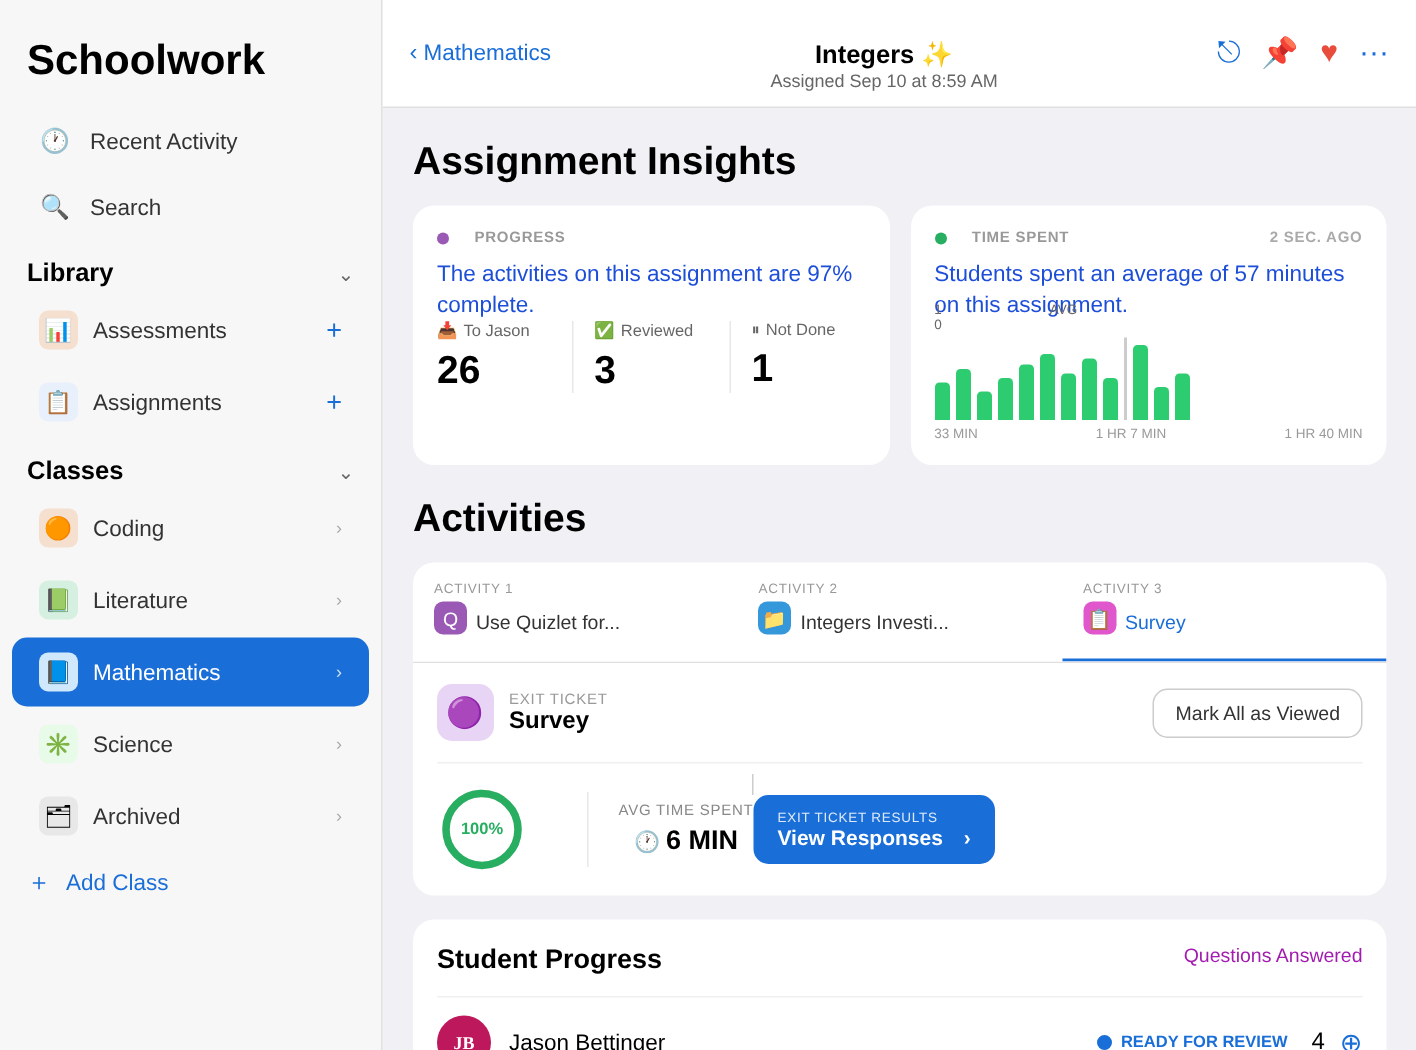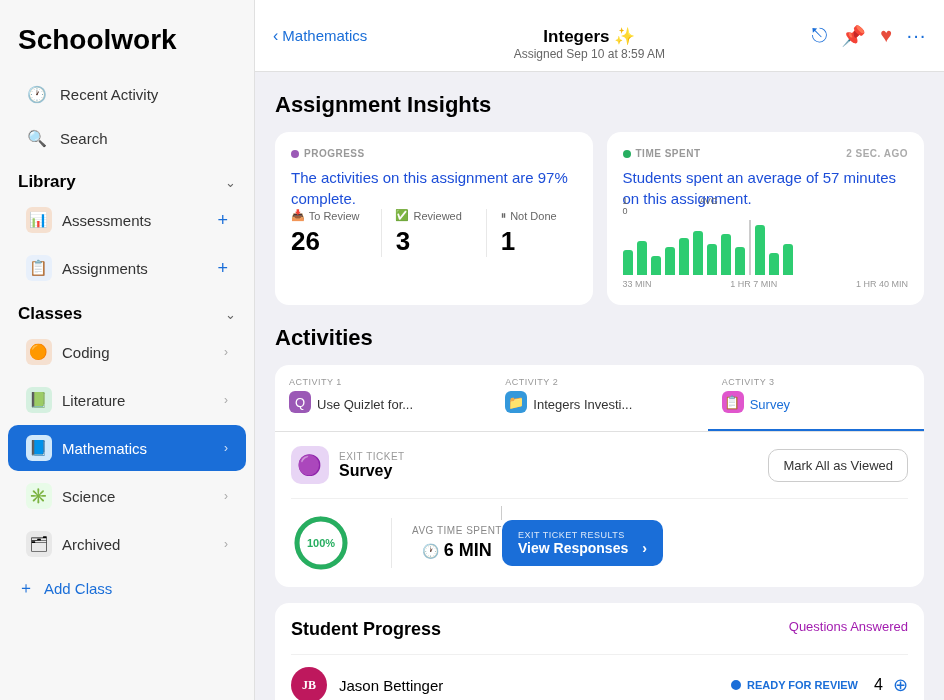--- a/index.html
+++ b/index.html
@@ -37,26 +37,26 @@
     .header-back .arrow { margin-right: 4px; font-size: 16px; }
     .header-center { text-align: center; flex: 1; }
     .header-title { font-size: 17px; font-weight: 600; color: #000; margin-top: 16px; }
     .header-subtitle { font-size: 12px; color: #666; }
     .header-actions { display: flex; align-items: center; gap: 14px; margin-left: auto; }
     .header-action-btn { font-size: 20px; color: #1a6ed8; cursor: pointer; }
 
     
     .content { flex: 1; overflow-y: auto; padding: 20px; background: #f0f0f5; }
 
-    .section-title { font-size: 22px; font-weight: 700; color: #000; margin-bottom: 14px; }
+    .section-title { font-size: 26px; font-weight: 700; color: #000; margin-bottom: 14px; }
 
     
     .insights-row { display: flex; gap: 14px; margin-bottom: 20px; }
     .insight-card { background: #fff; border-radius: 14px; padding: 16px; flex: 1; }
-    .insight-label { font-size: 10px; font-weight: 600; color: #999; text-transform: uppercase; letter-spacing: 0.5px; display: flex; align-items: center; gap: 5px; margin-bottom: 8px; }
+    .insight-label { font-size: 10px; font-weight: 600; color: #999; text-transform: uppercase; letter-spacing: 0.5px; display: flex; align-items: center; gap: 17px; margin-bottom: 8px; }
     .insight-label .dot { width: 8px; height: 8px; border-radius: 50%; }
     .dot-purple { background: #9b59b6; }
     .dot-green { background: #27ae60; }
     .insight-card .timestamp { font-size: 10px; color: #aaa; float: right; }
     .insight-text { font-size: 15px; font-weight: 500; color: #1d4ed8; margin-bottom: 0; line-height: 1.4; }
 
     .stats-row { display: flex; gap: 0; }
     .stat-item { flex: 1; border-right: 1px solid #e8e8e8; padding-right: 14px; margin-right: 14px; }
     .stat-item:last-child { border-right: none; margin-right: 0; padding-right: 0; }
     .stat-label { font-size: 11px; color: #666; display: flex; align-items: center; gap: 4px; margin-bottom: 4px; }
@@ -211,21 +211,21 @@
       <div class="insight-card">
         <div class="insight-label">
           <span class="dot dot-purple"></span>
           <span>PROGRESS</span>
         </div>
         <div class="insight-text">The activities on this assignment are 97% complete.</div>
         <div class="stats-row">
           <div class="stat-item">
             <div class="stat-label">
               <span>📥</span>
-              <span>To Review</span>
+              <span>To Jason</span>
             </div>
             <div class="stat-value">26</div>
           </div>
           <div class="stat-item">
             <div class="stat-label">
               <span>✅</span>
               <span>Reviewed</span>
             </div>
             <div class="stat-value">3</div>
           </div>

